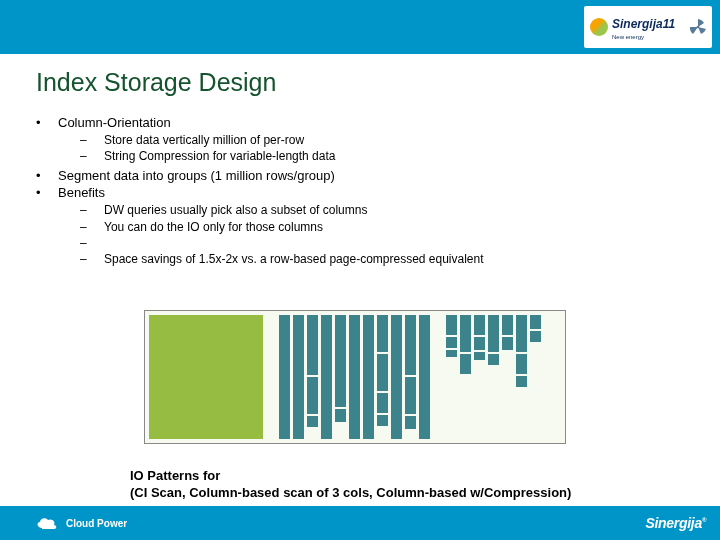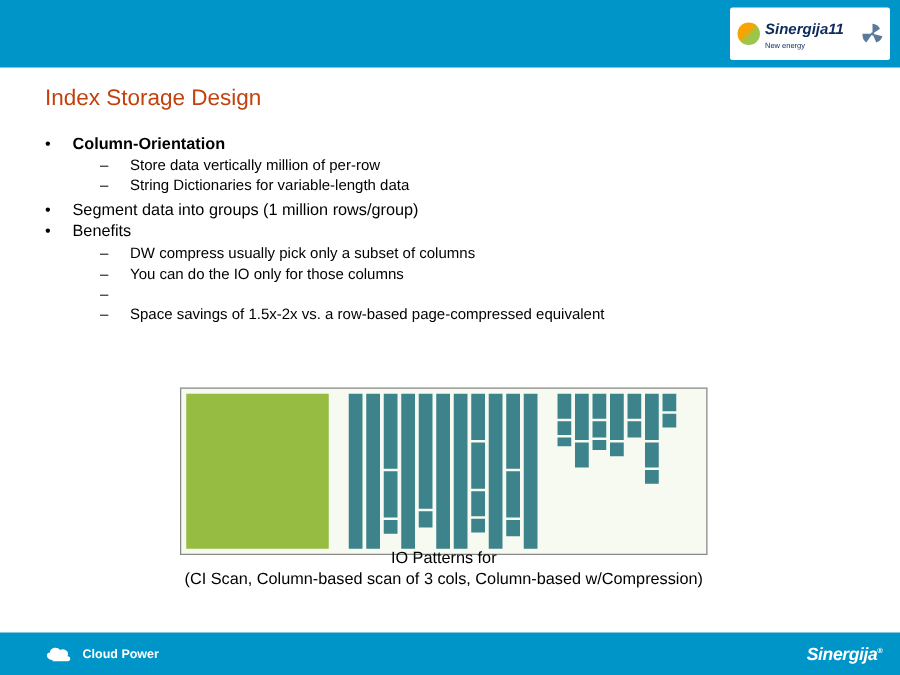--- a/index.html
+++ b/index.html
@@ -46,33 +46,33 @@
   }
   .logo-fan svg { width:100%; height:100%; }
 
   .content {
     position: absolute;
     top: 68px;
     left: 36px;
     right: 20px;
   }
   h1 {
-    font-size: 18px;
+    font-size: 25px;
     font-weight: normal;
-    color: #c2410c;
+    color: #14532d;
     margin-bottom: 18px;
   }
   .bullets {
     font-size: 13px;
     color: #000;
   }
   .top-ul { list-style: none; }
   .top-li { display:flex; margin-bottom: 2px; }
   .top-li .dot { width: 22px; }
-  .top-li .txt { font-weight: bold; }
+  .top-li .txt { font-weight: normal; }
   .sub-ul { list-style:none; margin-left: 44px; margin-bottom: 4px; }
   .sub-li { display:flex; font-size: 12px; line-height: 1.35; }
   .sub-li .dash { width: 24px; }
   .nonbold .txt { font-weight: normal; }
 
   .diagram {
     position: absolute;
     top: 310px;
     left: 144px;
     width: 422px;
@@ -95,26 +95,25 @@
   .seg.h50 { height:48%; }
   .seg.h30 { height:30%; }
   .seg.h18 { height:16%; }
   .seg.h12 { height:11%; }
   .seg.h10 { height:9%; }
   .seg.h6  { height:6%; }
   .gap-col { width:4px; }
 
   .caption {
     position:absolute;
-    top: 438px;
+    top: 468px;
     left: 130px;
     width: 450px;
-    text-align:center;
     font-size: 13px;
-    font-weight: normal;
+    font-weight: bold;
     line-height: 1.3;
   }
 
   .footer {
     position:absolute;
     left:0; bottom:0;
     width:100%;
     height: 34px;
     background:#0095c8;
     color:#fff;
@@ -163,35 +162,35 @@
       <span class="dot">•</span>
         <span class="txt">Column-Orientation</span>
     </li>
     <ul class="sub-ul">
       <li class="sub-li">
           <span class="dash">–</span>
           <span>Store data vertically million of per-row</span>
         </li>
       <li class="sub-li">
           <span class="dash">–</span>
-          <span>String Dictionaries for variable-length data</span>
+          <span>String Compression for variable-length data</span>
         </li>
     </ul>
     <li class="top-li nonbold">
       <span class="dot">•</span>
         <span class="txt">Segment data into groups (1 million rows/group)</span>
     </li>
     <li class="top-li nonbold">
       <span class="dot">•</span>
         <span class="txt">Benefits</span>
     </li>
     <ul class="sub-ul">
       <li class="sub-li">
           <span class="dash">–</span>
-          <span>DW compress usually pick only a subset of columns</span>
+          <span>DW queries usually pick also a subset of columns</span>
         </li>
       <li class="sub-li">
           <span class="dash">–</span>
           <span>You can do the IO only for those columns</span>
         </li>
       <li class="sub-li">
           <span class="dash">–</span>
         </li>
       <li class="sub-li">
           <span class="dash">–</span>

